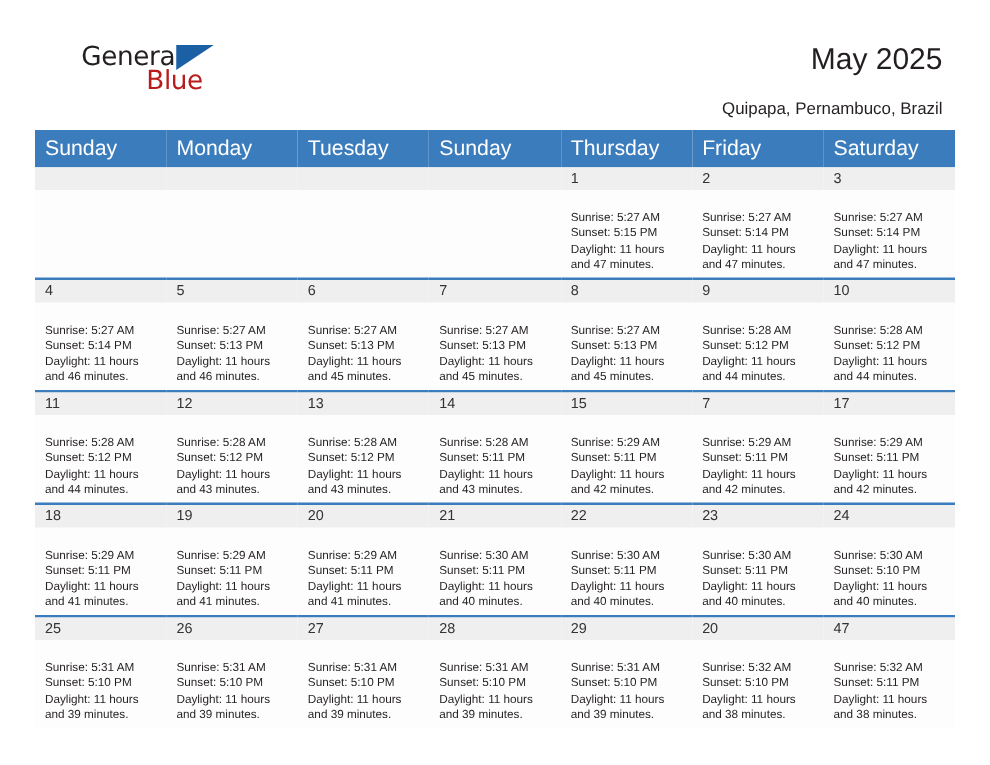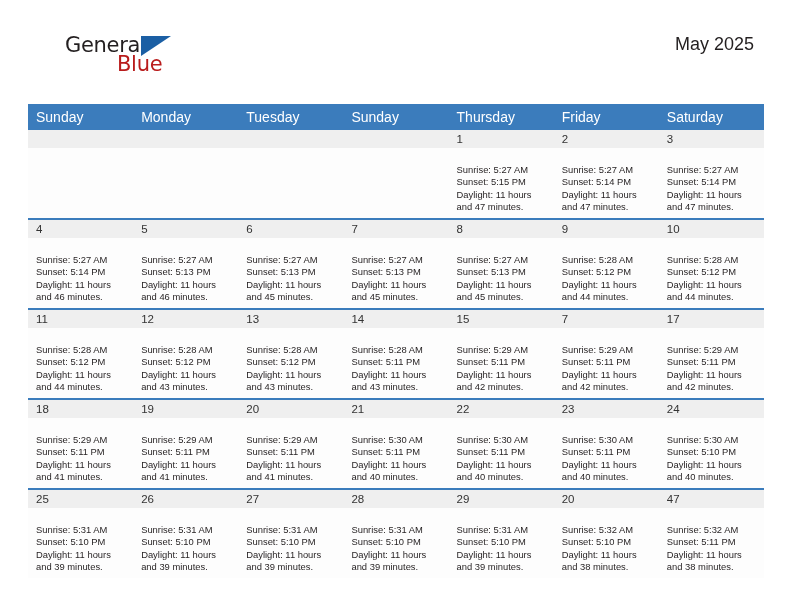--- a/index.html
+++ b/index.html
@@ -64,21 +64,21 @@
     width: 0;
     height: 0;
     border-left: 30px solid #1b5fa4;
     border-bottom: 20px solid transparent;
   }
 
   .title {
     position: absolute;
     right: 38px;
     top: 34px;
-    font-size: 18px;
+    font-size: 24px;
     color: #231f20;
     text-align: right;
     white-space: nowrap;
     font-family: "Liberation Sans", sans-serif;
   }
   .subtitle {
     position: absolute;
     right: 38px;
     top: 79px;
     font-size: 13.5px;
@@ -93,21 +93,21 @@
     position: absolute;
     left: 28px;
     top: 104px;
     width: 736px;
     border-collapse: collapse;
     table-layout: fixed;
   }
   .calendar th {
     background: #3b7cbc;
     color: #ffffff;
-    font-size: 14px;
+    font-size: 17px;
     font-weight: normal;
     text-align: left;
     padding: 5px 0 5px 8px;
     height: 20px;
     box-sizing: border-box;
     font-family: "Liberation Sans", sans-serif;
   }
   .calendar td {
     vertical-align: top;
     padding: 0;
@@ -157,20 +157,21 @@
 
   <div class="top-bar">
 
     <div class="logo">
       <span class="logo-general">General</span>
       <span class="logo-tri"></span>
       <span class="logo-blue">Blue</span>
     </div>
 
     <div class="title">May 2025</div>
+    <div class="subtitle">Quipapa, Pernambuco, Brazil</div>
 
   </div>
 
   <table class="calendar">
     <thead>
       <tr>
         <th>Sunday</th>
         <th>Monday</th>
         <th>Tuesday</th>
         <th>Sunday</th>

